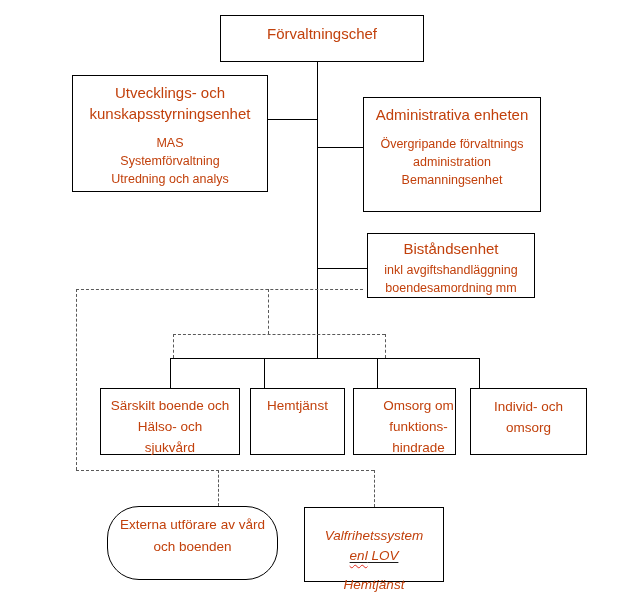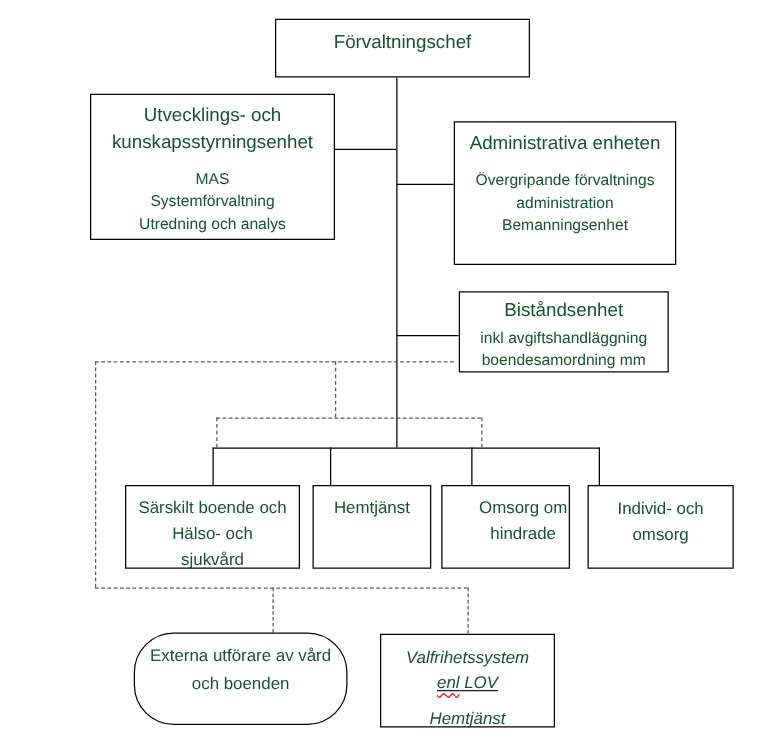--- a/index.html
+++ b/index.html
@@ -1,18 +1,18 @@
 <!DOCTYPE html>
 <html><head>
 <meta charset="utf-8">
 <style>
   html,body{margin:0;padding:0;background:#ffffff;}
   #canvas{
     position:relative;width:627px;height:597px;background:#ffffff;
-    font-family:"Liberation Sans", sans-serif;color:#14532d;overflow:hidden;
+    font-family:"Liberation Sans", sans-serif;color:#c2410c;overflow:hidden;
   }
   .box{
     position:absolute;background:#ffffff;border:1.5px solid #000000;
     box-sizing:border-box;text-align:center;
   }
   .title{font-size:15px;line-height:21px;}
   .sub{font-size:12.5px;line-height:18px;}
   .mid{font-size:13.5px;line-height:21px;}
   .italic{font-style:italic;}
   .gap-top{margin-top:10px;}
@@ -22,21 +22,21 @@
   
   #box-top{left:220px;top:15px;width:204px;height:47px;padding-top:7px;}
   #box-utveckling{left:72px;top:75px;width:196px;height:117px;padding-top:6px;}
   #box-admin{left:363px;top:97px;width:178px;height:115px;padding-top:6px;}
   #box-bistand{left:367px;top:233px;width:168px;height:65px;padding-top:4px;}
   #box-sarskilt{left:100px;top:388px;width:140px;height:67px;padding-top:6px;}
   #box-hemtjanst{left:250px;top:388px;width:95px;height:67px;padding-top:6px;}
   #box-omsorg{left:353px;top:388px;width:103px;height:67px;padding-top:6px;padding-left:28px;}
   #box-individ{left:470px;top:388px;width:117px;height:67px;padding-top:7px;}
   #box-externa{left:107px;top:506px;width:171px;height:74px;padding-top:7px;font-size:13.5px;line-height:22px;border-radius:32px;}
-  #box-valfrihet{left:304px;top:507px;width:140px;height:75px;padding-top:8px;font-size:13.5px;line-height:20px;}
+  #box-valfrihet{left:304px;top:507px;width:140px;height:75px;padding-top:18px;font-size:13.5px;line-height:20px;}
 
   
   .hline{position:absolute;height:0;border-top:1.5px solid #000000;}
   .vline{position:absolute;width:0;border-left:1.5px solid #000000;}
   #l-s1{left:317px;top:62px;height:296px;}
   #l-s2{left:268px;top:119px;width:49px;}
   #l-s3{left:317px;top:147px;width:46px;}
   #l-s4{left:317px;top:268px;width:50px;}
   #l-s5{left:170px;top:358px;width:310px;}
   #l-st1{left:170px;top:358px;height:30px;}
@@ -116,20 +116,21 @@
     <div class="mid">Hälso- och</div>
     <div class="mid">sjukvård</div>
   </div>
 
   <div class="box" id="box-hemtjanst">
     <div class="mid">Hemtjänst</div>
   </div>
 
   <div class="box" id="box-omsorg">
     <div class="mid">Omsorg om</div>
+    <div class="mid">funktions-</div>
     <div class="mid">hindrade</div>
   </div>
 
   <div class="box" id="box-individ">
     <div class="mid">Individ- och</div>
     <div class="mid">omsorg</div>
   </div>
 
   <div class="box" id="box-externa">
     <div>Externa utförare av vård</div>

